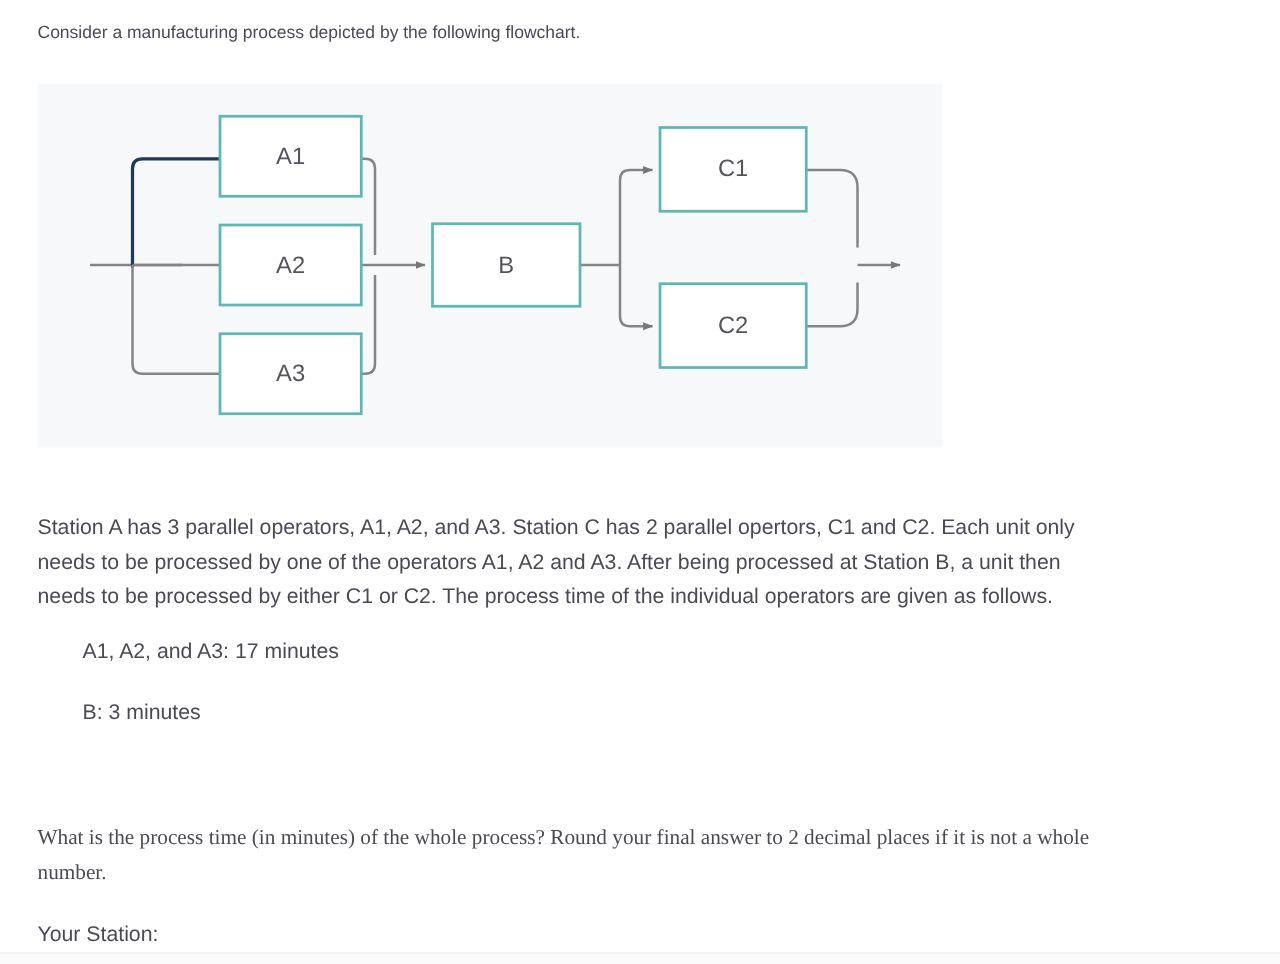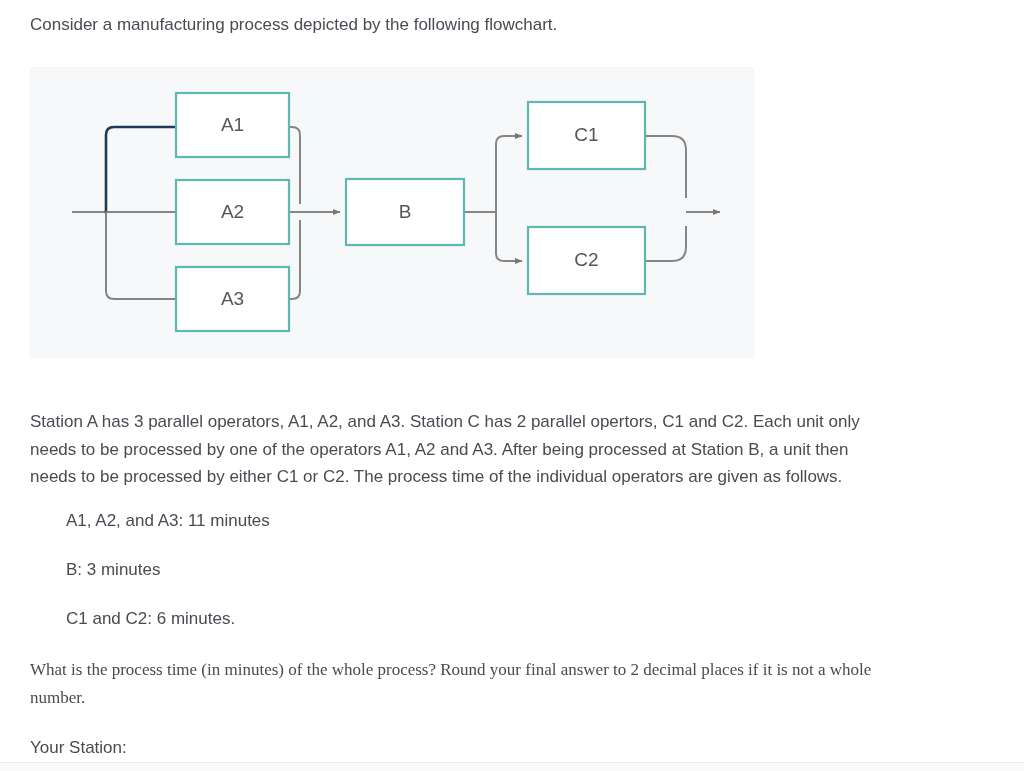--- a/index.html
+++ b/index.html
@@ -21,21 +21,21 @@
     position: absolute;
     inset: 0;
     background: #ffffff;
   }
 
   
   .intro {
     position: absolute;
     left: 30px;
     top: 12px;
-    font-size: 17px;
+    font-size: 14px;
     line-height: 26px;
     color: #4a4a52;
     white-space: nowrap;
   }
 
   
   .flow-panel {
     position: absolute;
     left: 30px;
     top: 67px;
@@ -206,25 +206,24 @@
       <g>
         <rect x="498" y="160" width="117" height="67" fill="#ffffff" stroke="#5fb7b4" stroke-width="2.2"></rect>
         <text class="node-label" x="556.5" y="194">C2</text>
       </g>
 
     </svg>
   </div>
 
   <div class="body-para para-1">Station A has 3 parallel operators, A1, A2, and A3. Station C has 2 parallel opertors, C1 and C2. Each unit only needs to be processed by one of the operators A1, A2 and A3. After being processed at Station B, a unit then needs to be processed by either C1 or C2. The process time of the individual operators are given as follows.</div>
 
-  <div class="time-line time-1">A1, A2, and A3: 11 minutes</div>
+  <div class="time-line time-1">A1, A2, and A3: 17 minutes</div>
 
   <div class="time-line time-2">B: 3 minutes</div>
 
-  <div class="time-line time-3">C1 and C2: 6 minutes.</div>
 
   <div class="body-para para-2">What is the process time (in minutes) of the whole process? Round your final answer to 2 decimal places if it is not a whole number.</div>
 
   <div class="answer-label">Your Station:</div>
 
   <div class="bottom-divider"></div>
   <div class="bottom-strip"></div>
 
 </div>
 

